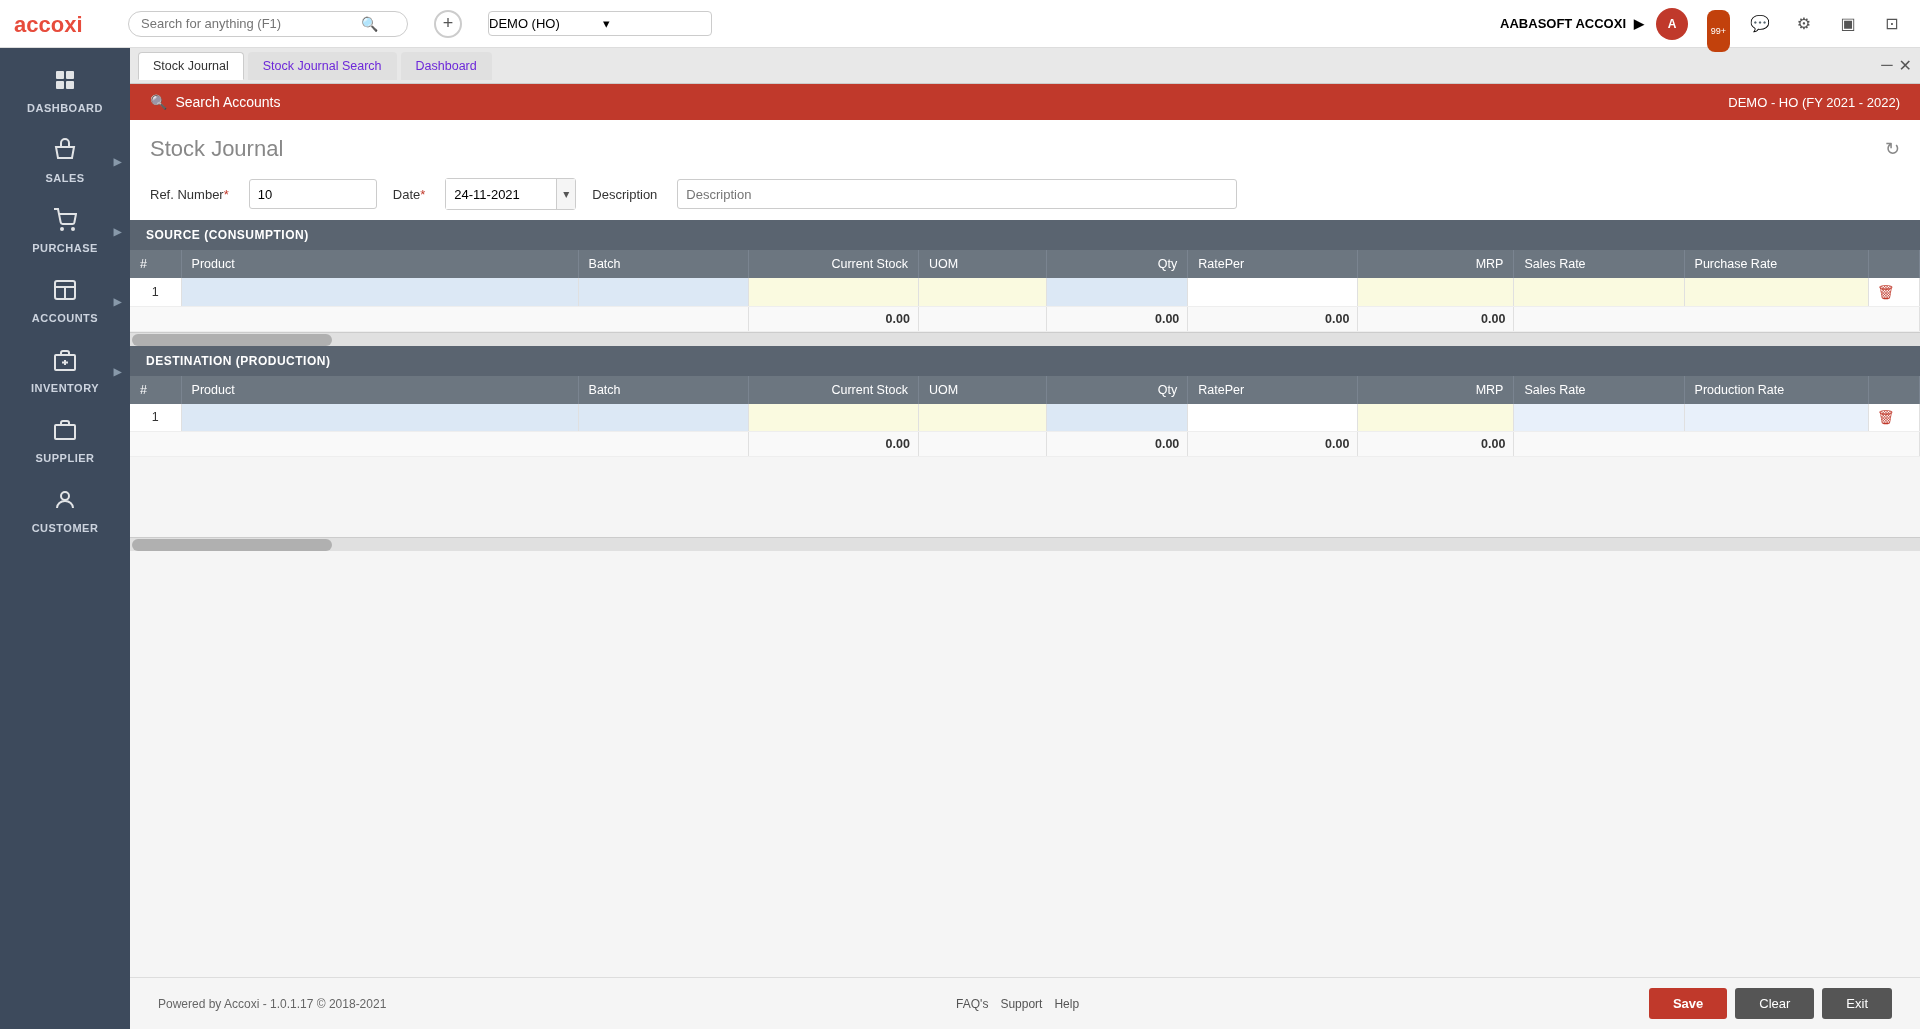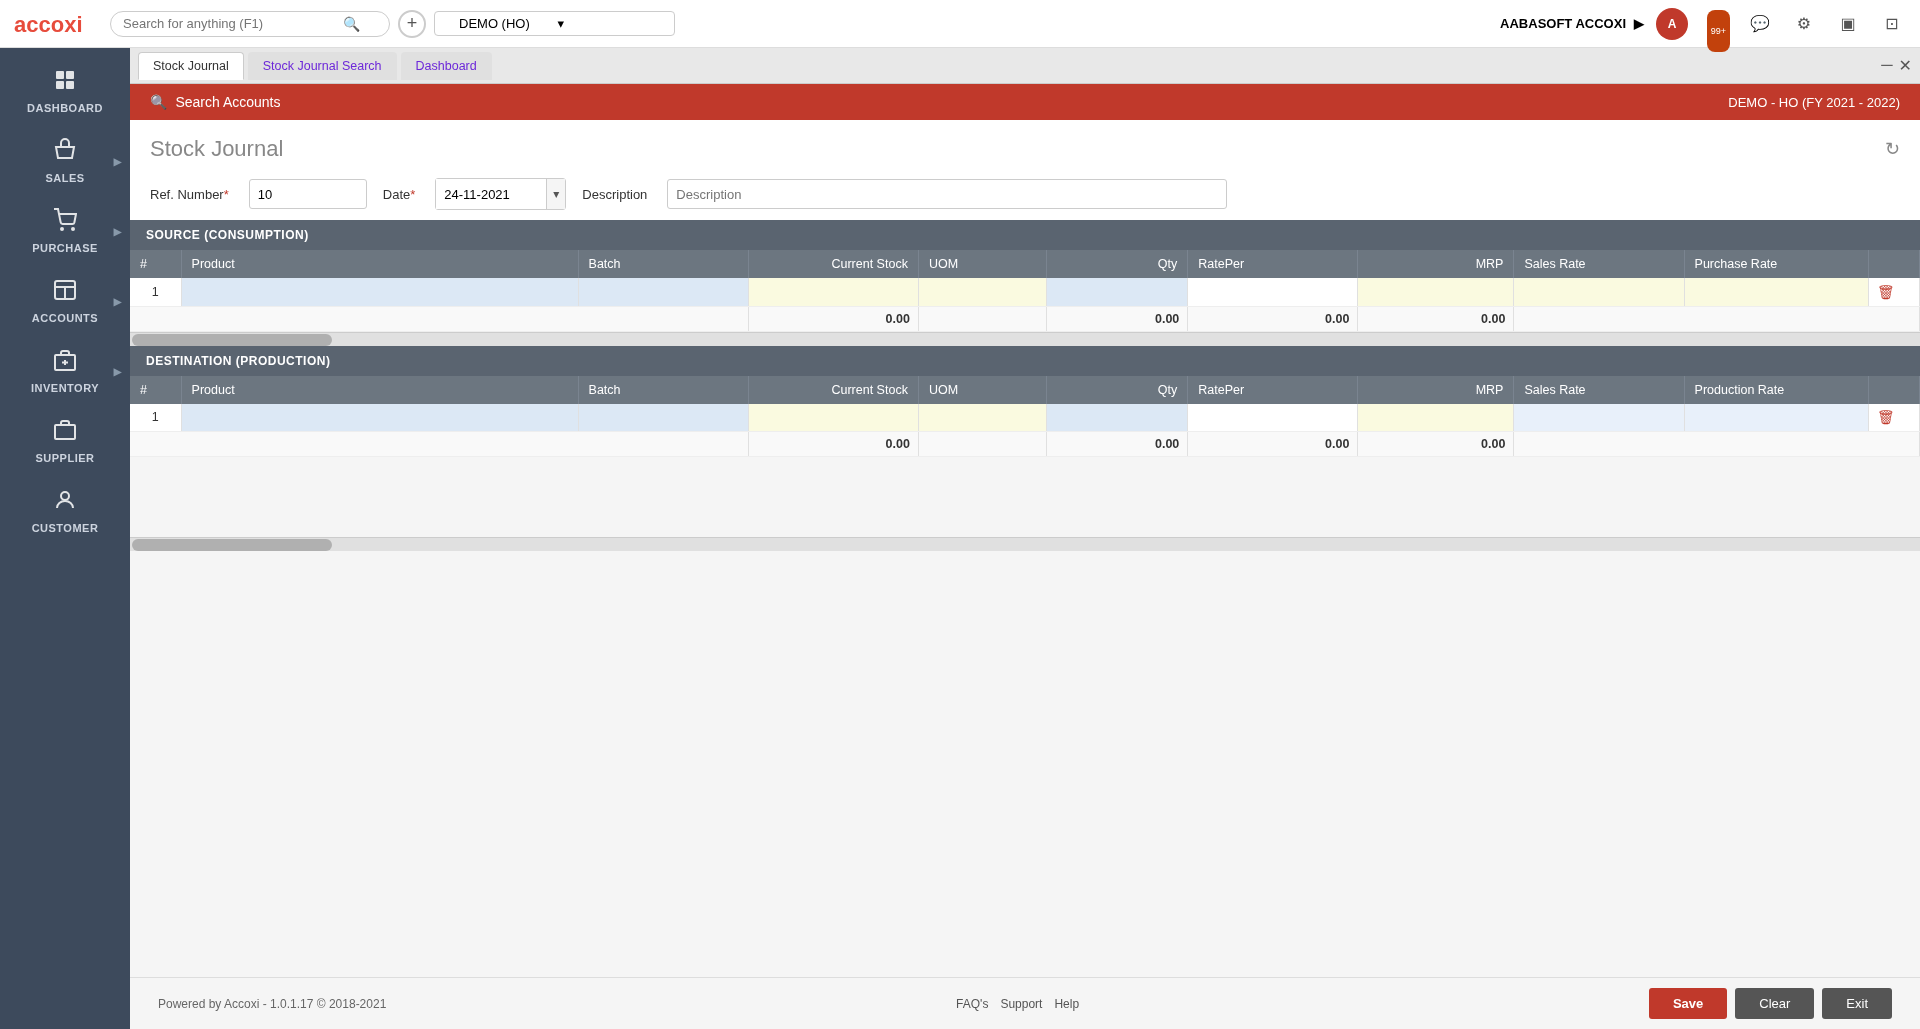--- a/index.html
+++ b/index.html
@@ -6,21 +6,21 @@
     body { font-family: 'Segoe UI', Arial, sans-serif; font-size: 13px; background: #f0f0f0; overflow: hidden; height: 1029px; width: 1920px; }
 
     
     .top-header {
       height: 48px;
       background: #fff;
       display: flex;
       align-items: center;
       padding: 0 12px;
       border-bottom: 1px solid #ddd;
-      gap: 8px;
+      gap: 26px;
     }
     .logo {
       width: 90px;
       height: 36px;
       display: flex;
       align-items: center;
     }
     .logo svg { width: 90px; height: 36px; }
     .search-bar {
       display: flex;
@@ -47,22 +47,22 @@
       display: flex; align-items: center; justify-content: center;
       cursor: pointer;
       font-size: 18px;
       color: #555;
     }
     .company-selector {
       display: flex;
       align-items: center;
       border: 1px solid #ccc;
       border-radius: 4px;
-      padding: 4px 24px;
-      width: 241px;
+      padding: 4px 0;
+      width: 224px;
       cursor: pointer;
       gap: 6px;
     }
     .company-selector span { flex: 1; font-size: 13px; }
     .header-right {
       margin-left: auto;
       display: flex;
       align-items: center;
       gap: 12px;
     }
@@ -240,21 +240,21 @@
       white-space: nowrap;
     }
     .required { color: #c0392b; }
     .form-input {
       border: 1px solid #ccc;
       border-radius: 3px;
       padding: 4px 8px;
       font-size: 13px;
       height: 30px;
     }
-    .ref-input { width: 118px; }
+    .ref-input { width: 128px; }
     .desc-input { width: 560px; }
     .date-wrapper {
       display: flex;
       align-items: center;
       border: 1px solid #ccc;
       border-radius: 3px;
     }
     .date-wrapper input {
       border: none;
       outline: none;

